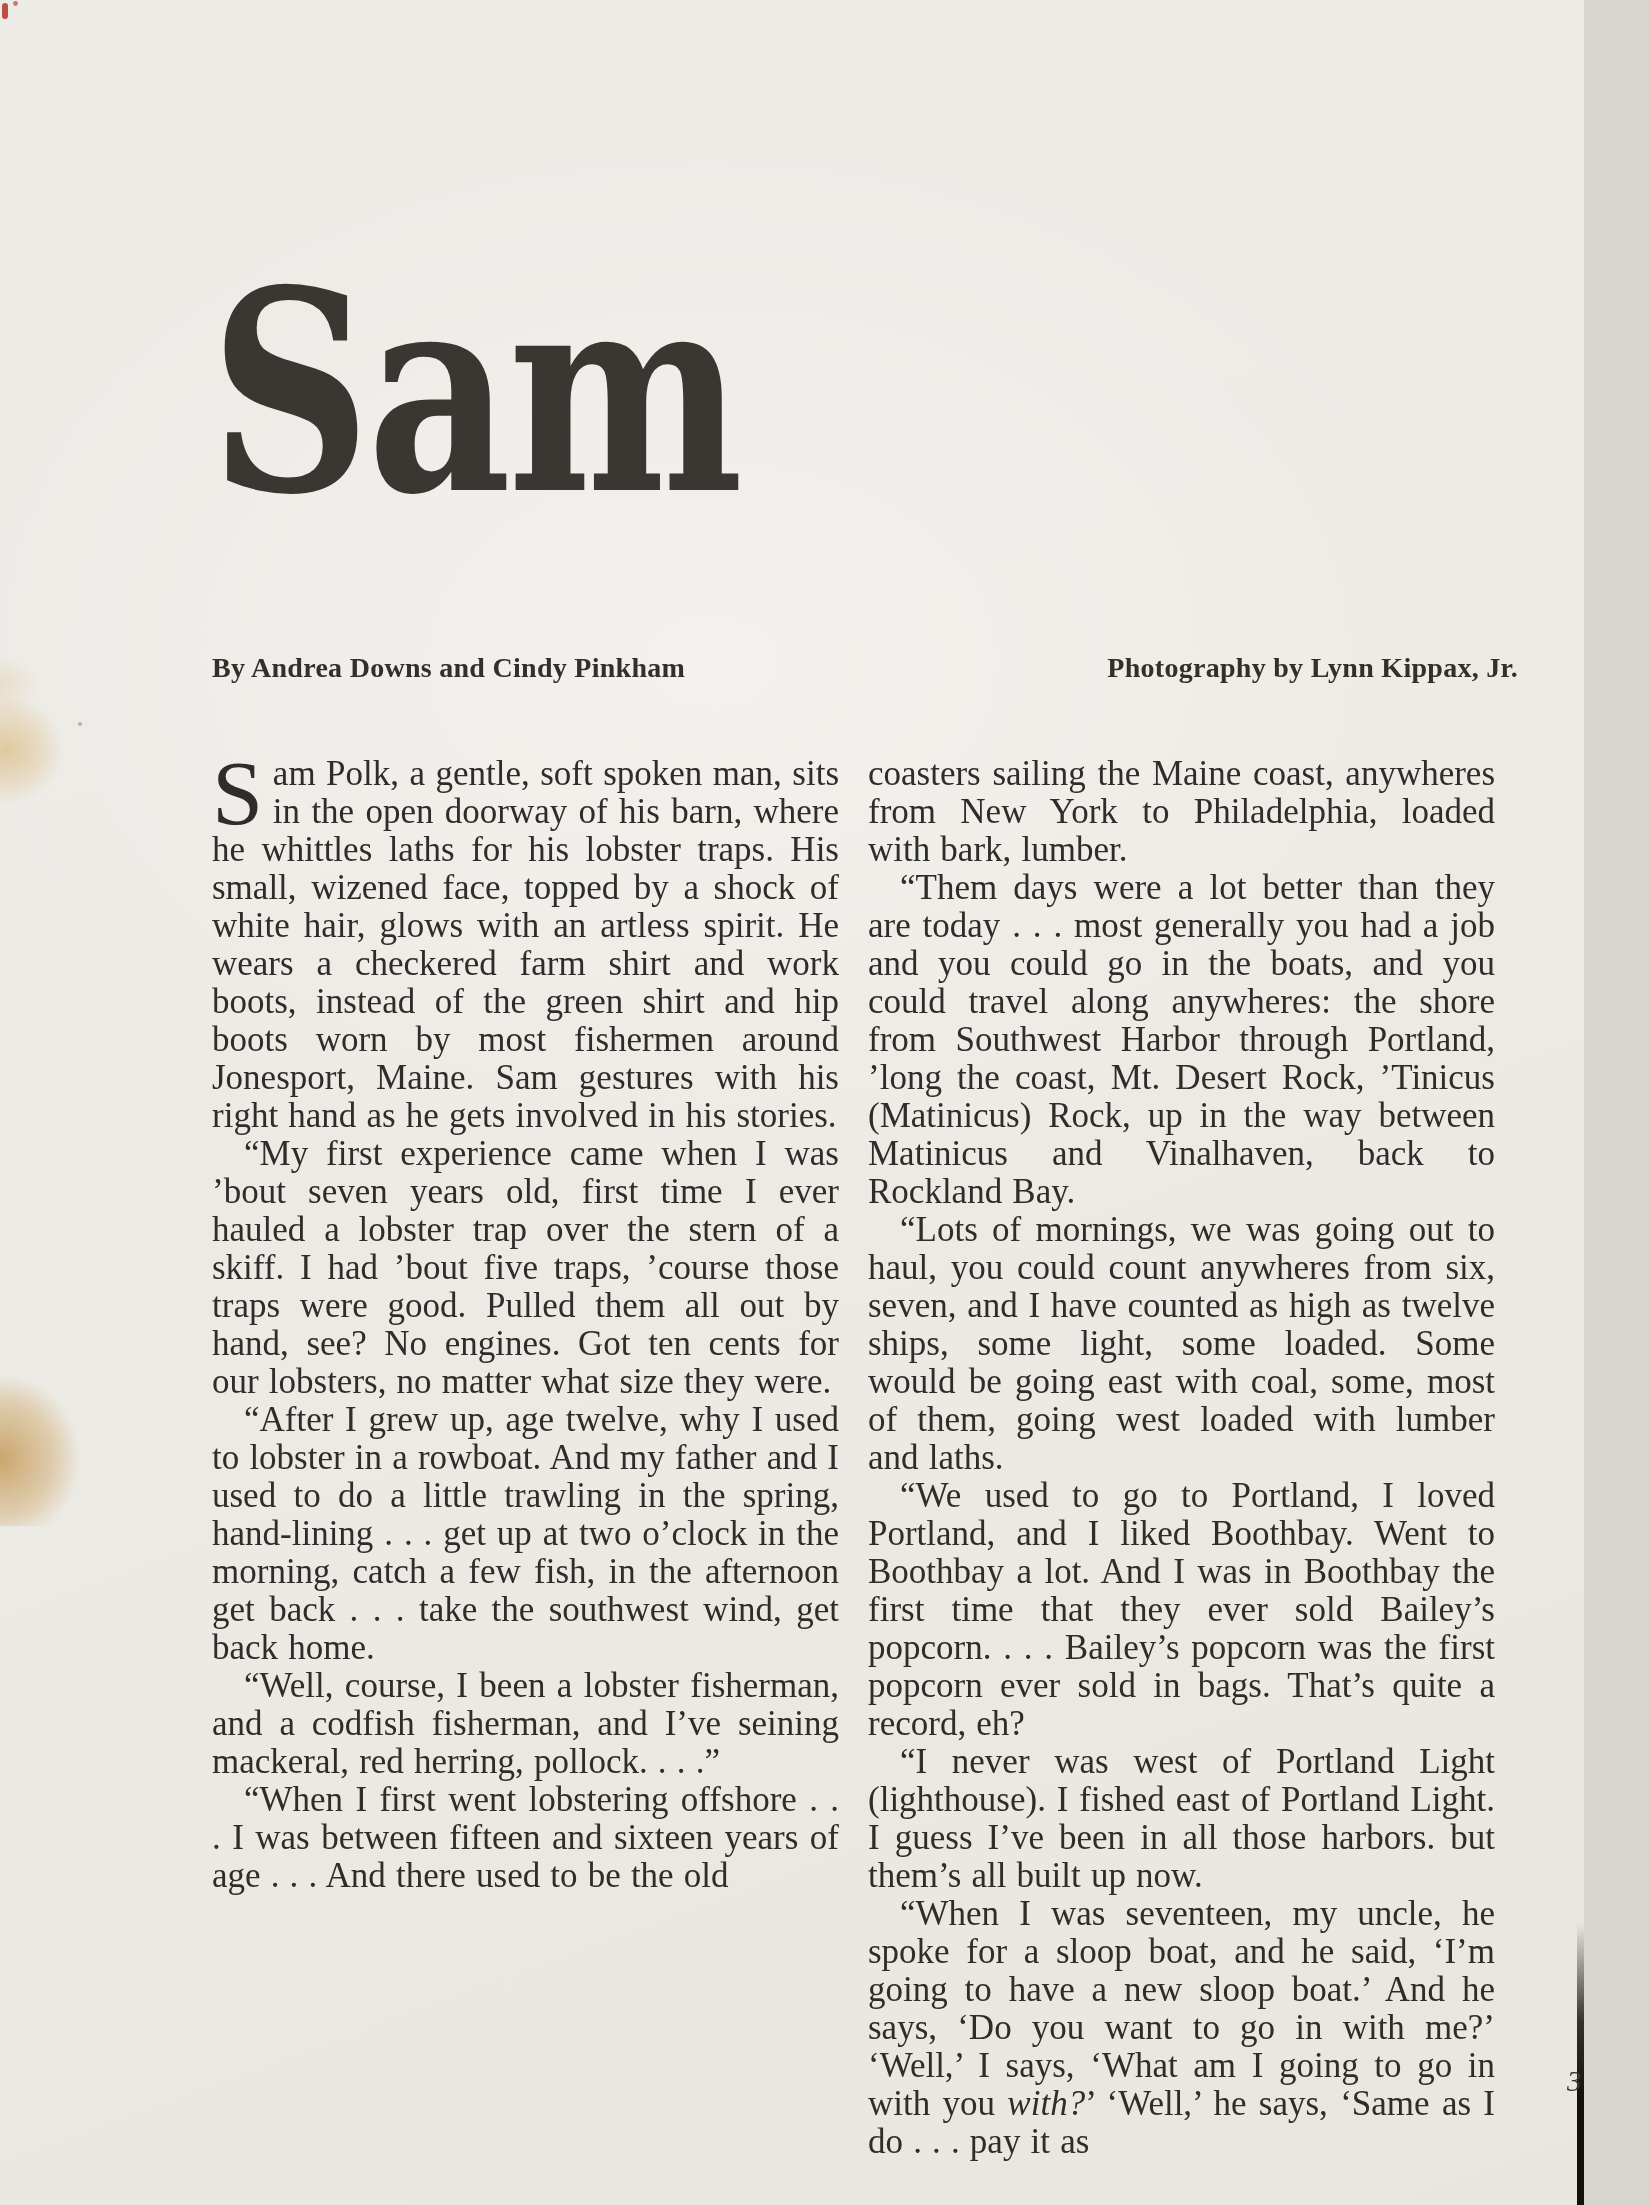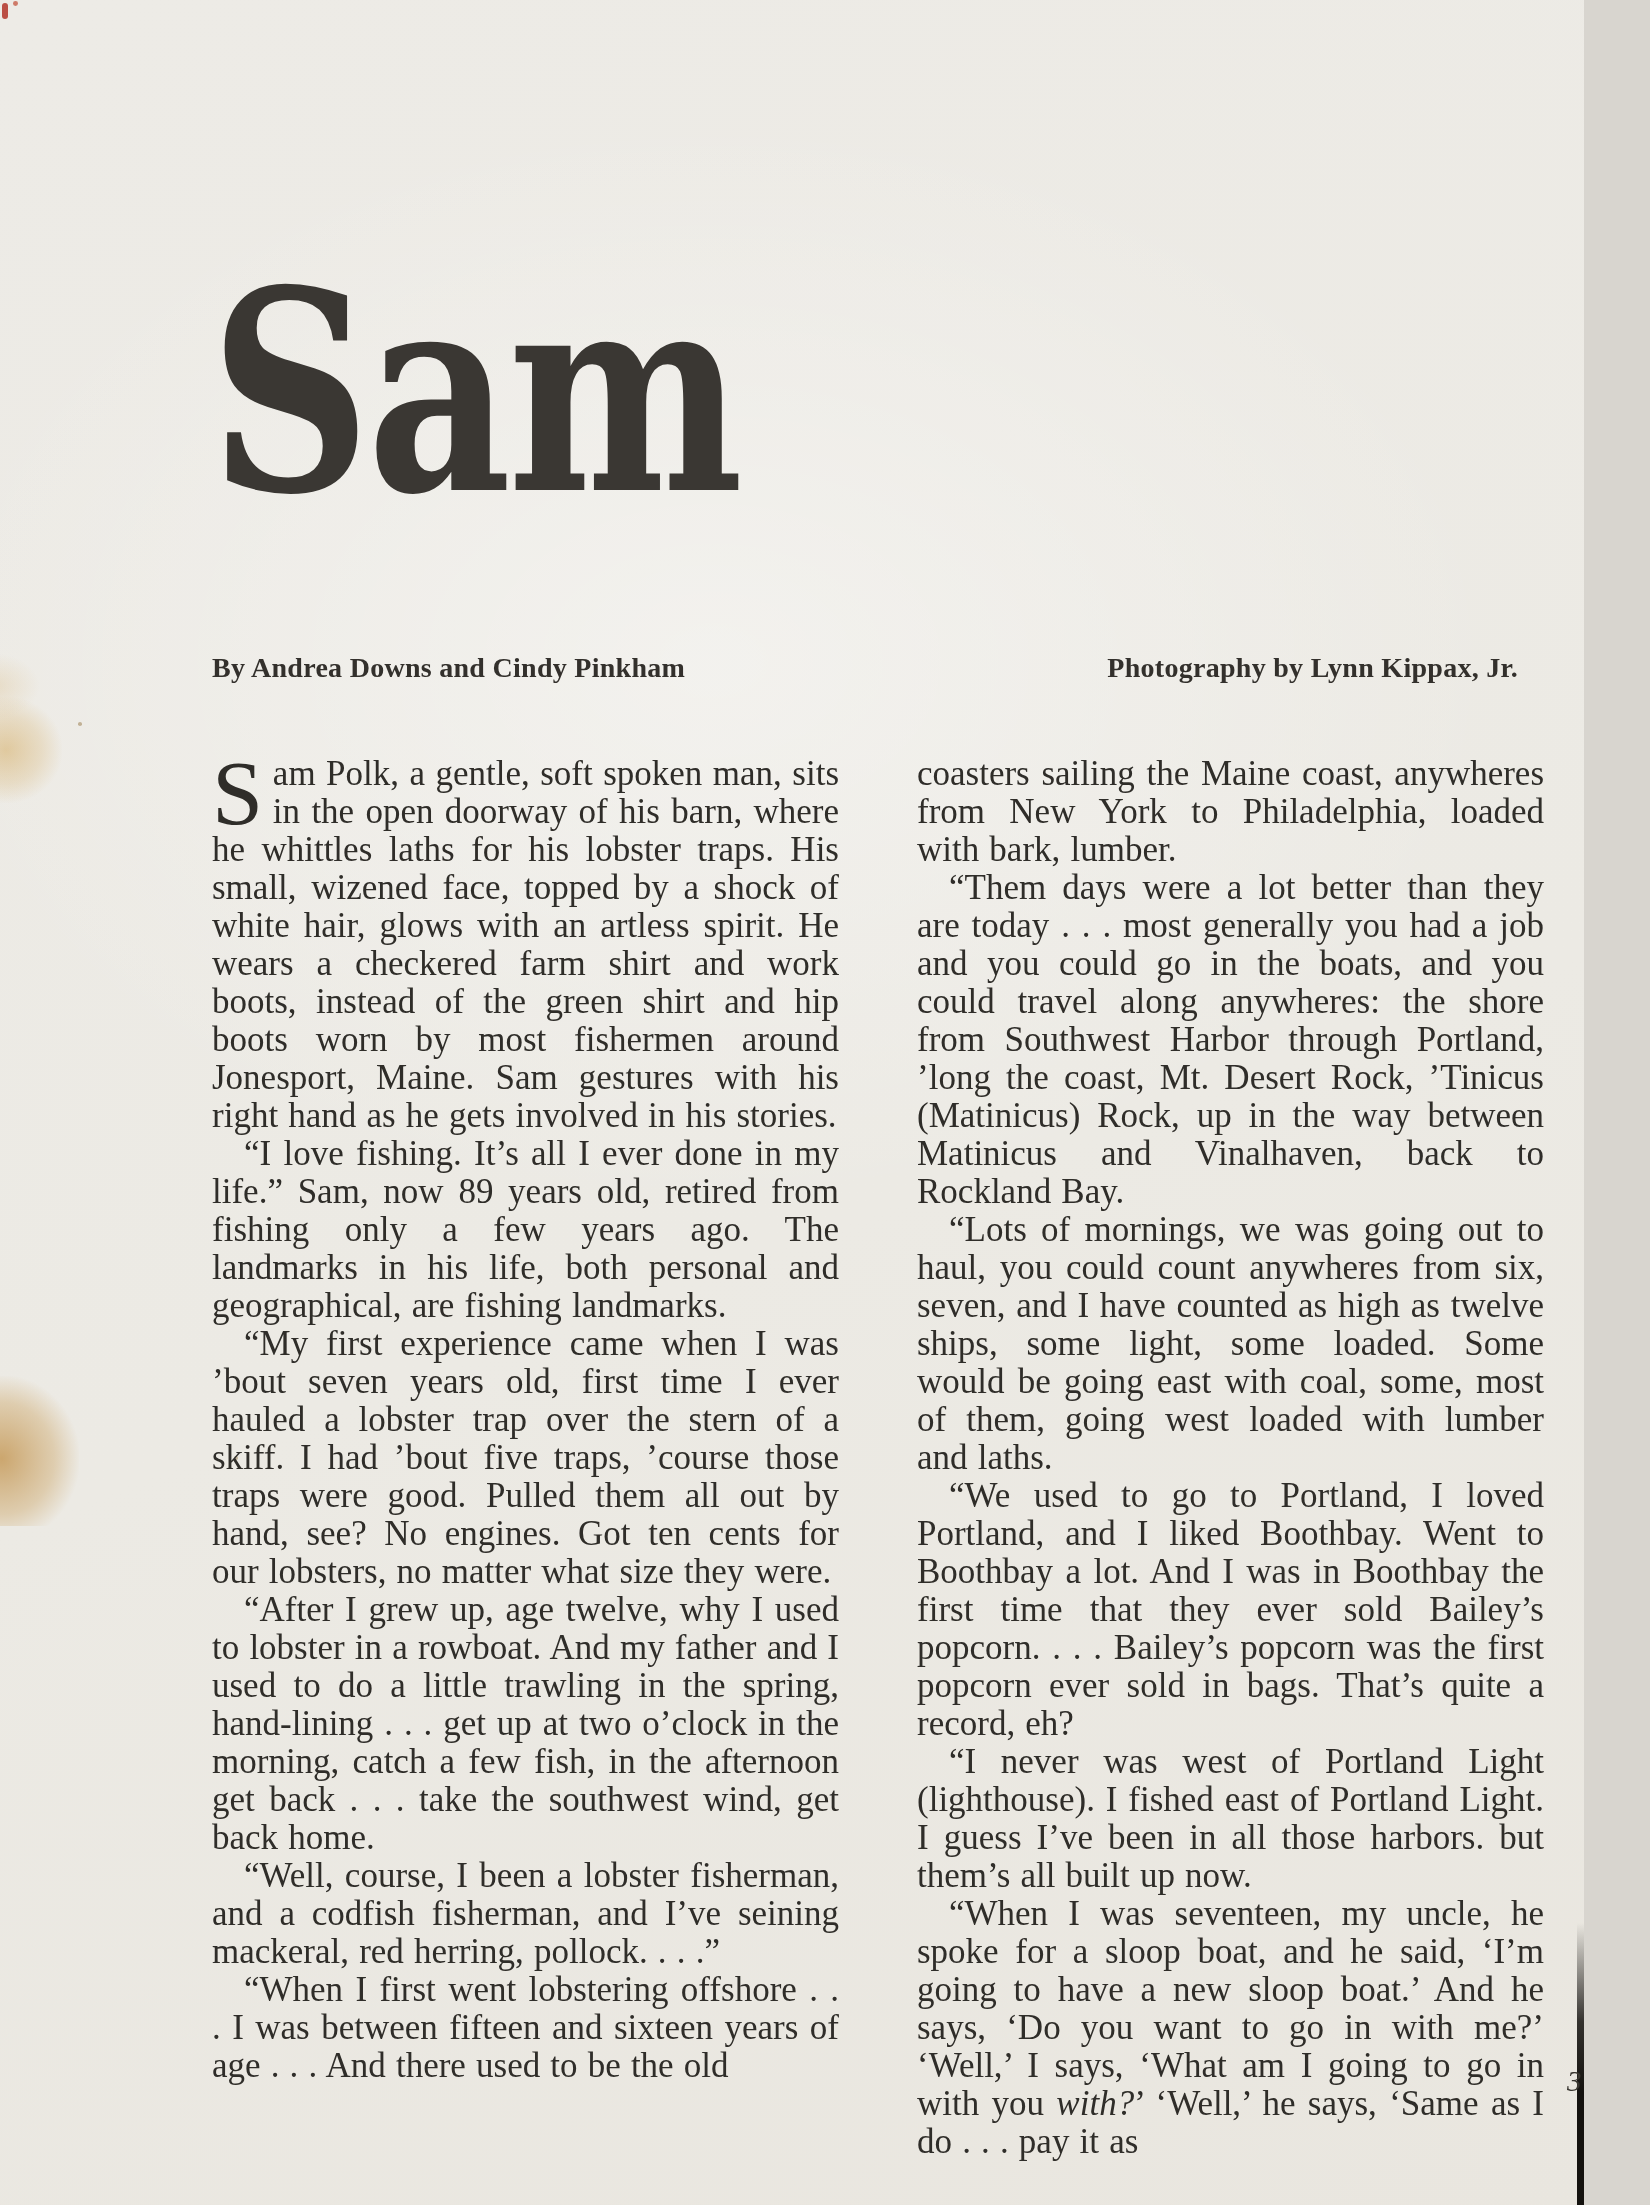--- a/index.html
+++ b/index.html
@@ -89,21 +89,21 @@
   .col {
     position: absolute; top: 755px;
     width: 627px;
     font-size: 35px;
     line-height: 38px;
     text-align: justify;
     color: #2f2d29;
     word-spacing: 0.04em;
   }
   .col-left  { left: 212px; }
-  .col-right { left: 917px; }
+  .col-right { left: 868px; }
 
   .col p { margin: 0; text-indent: 32px; }
   .col p.no-indent { text-indent: 0; }
 
   .dropcap {
     float: left;
     font-size: 92px;
     line-height: 70px;
     padding: 2.6px 9.7px 0 0;
     font-weight: normal;
@@ -135,21 +135,20 @@
 
   <div class="title">Sam</div>
 
   <div class="byline-row">
     <span>By Andrea Downs and Cindy Pinkham</span>
     <span>Photography by Lynn Kippax, Jr.</span>
   </div>
 
   <div class="col col-left">
     <p class="no-indent"><span class="dropcap">S</span><span>am Polk, a gentle, soft spoken man, sits in the open doorway of his barn, where he whittles laths for his lobster traps. His small, wizened face, topped by a shock of white hair, glows with an artless spirit. He wears a checkered farm shirt and work boots, instead of the green shirt and hip boots worn by most fishermen around Jonesport, Maine. Sam gestures with his right hand as he gets involved in his stories.</span></p>
-    <p>“I love fishing. It’s all I ever done in my life.” Sam, now 89 years old, retired from fishing only a few years ago. The landmarks in his life, both personal and geographical, are fishing landmarks.</p>
     <p>“My first experience came when I was ’bout seven years old, first time I ever hauled a lobster trap over the stern of a skiff. I had ’bout five traps, ’course those traps were good. Pulled them all out by hand, see? No engines. Got ten cents for our lobsters, no matter what size they were.</p>
     <p>“After I grew up, age twelve, why I used to lobster in a rowboat. And my father and I used to do a little trawling in the spring, hand-lining . . . get up at two o’clock in the morning, catch a few fish, in the afternoon get back . . . take the southwest wind, get back home.</p>
     <p>“Well, course, I been a lobster fisherman, and a codfish fisherman, and I’ve seining mackeral, red herring, pollock. . . .”</p>
     <p>“When I first went lobstering offshore . . . I was between fifteen and sixteen years of age . . . And there used to be the old</p>
   </div>
 
   <div class="col col-right">
     <p class="no-indent">coasters sailing the Maine coast, anywheres from New York to Philadelphia, loaded with bark, lumber.</p>
     <p>“Them days were a lot better than they are today . . . most generally you had a job and you could go in the boats, and you could travel along anywheres: the shore from Southwest Harbor through Portland, ’long the coast, Mt. Desert Rock, ’Tinicus (Matinicus) Rock, up in the way between Matinicus and Vinalhaven, back to Rockland Bay.</p>
     <p>“Lots of mornings, we was going out to haul, you could count anywheres from six, seven, and I have counted as high as twelve ships, some light, some loaded. Some would be going east with coal, some, most of them, going west loaded with lumber and laths.</p>

